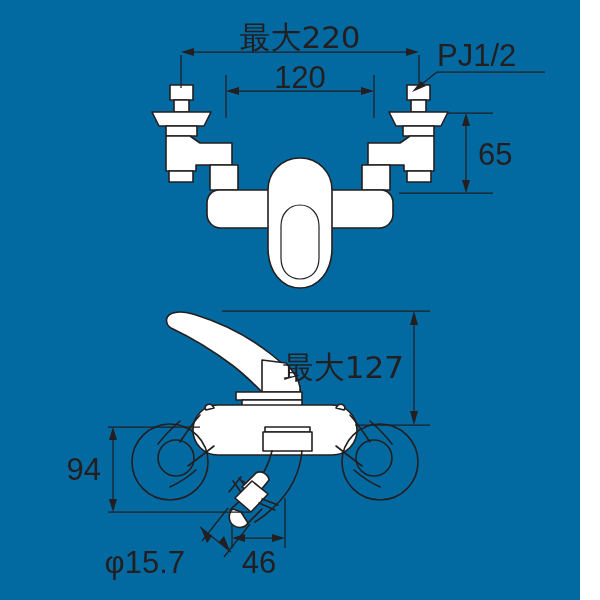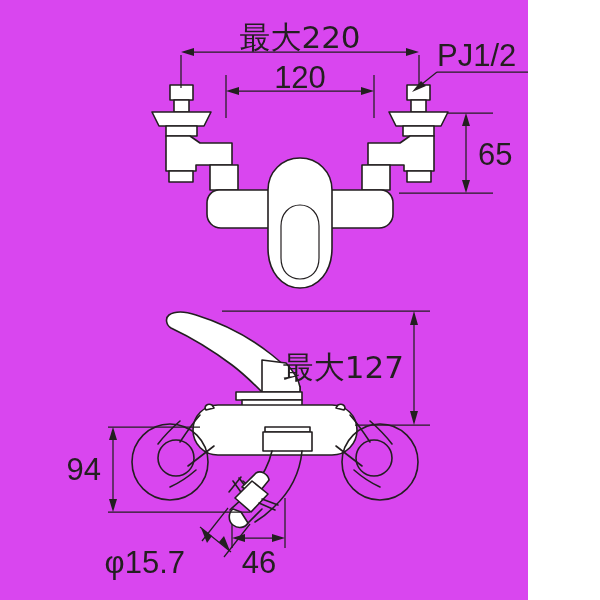--- a/index.html
+++ b/index.html
@@ -5,23 +5,23 @@
   html, body {
     margin: 0;
     padding: 0;
     background: #ffffff;
   }
   body {
     font-family: "Liberation Sans", sans-serif;
   }
   #drawing-root {
     position: relative;
-    width: 528px;
+    width: 580px;
     height: 600px;
-    background: #d946ef;
+    background: #0369a1;
     overflow: hidden;
   }
   svg#tech-drawing {
     display: block;
     width: 600px;
     height: 600px;
   }
   .part-line {
     fill: none;
     stroke: #231f20;

